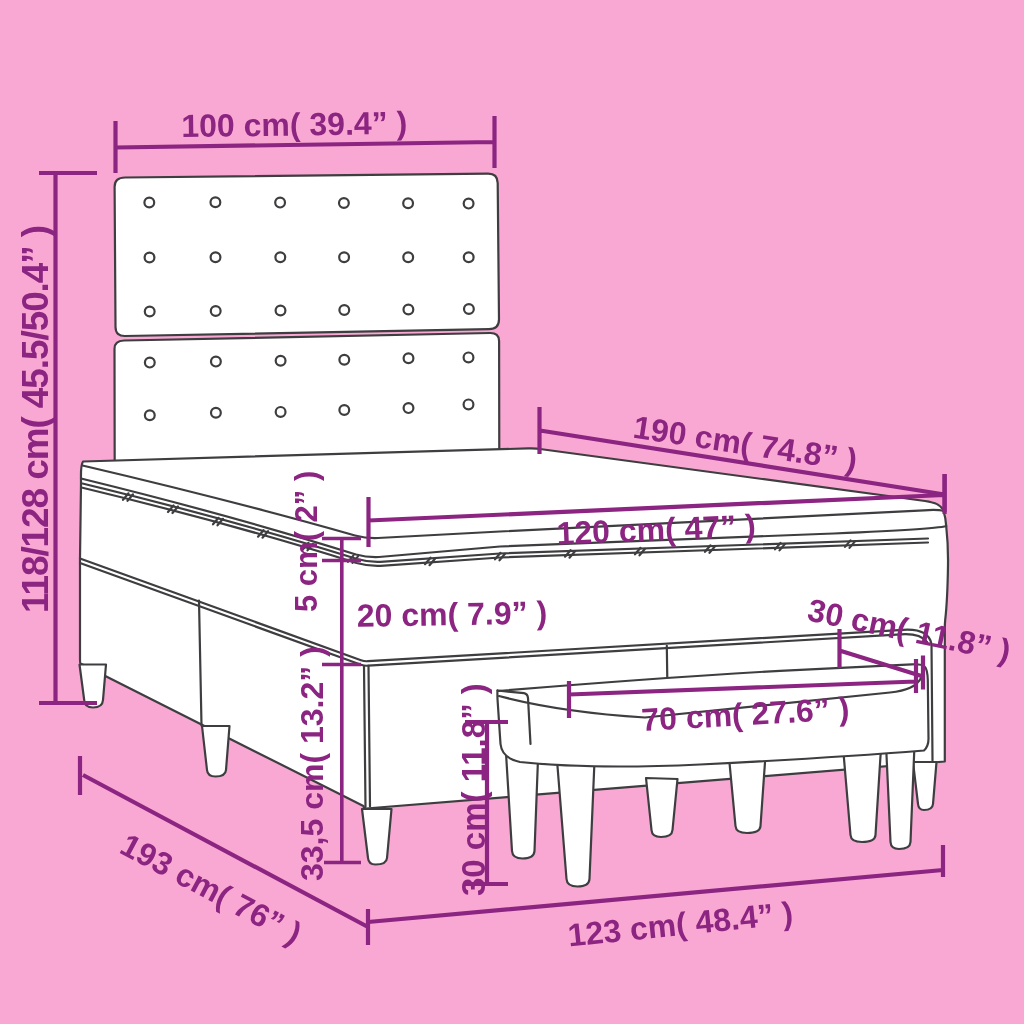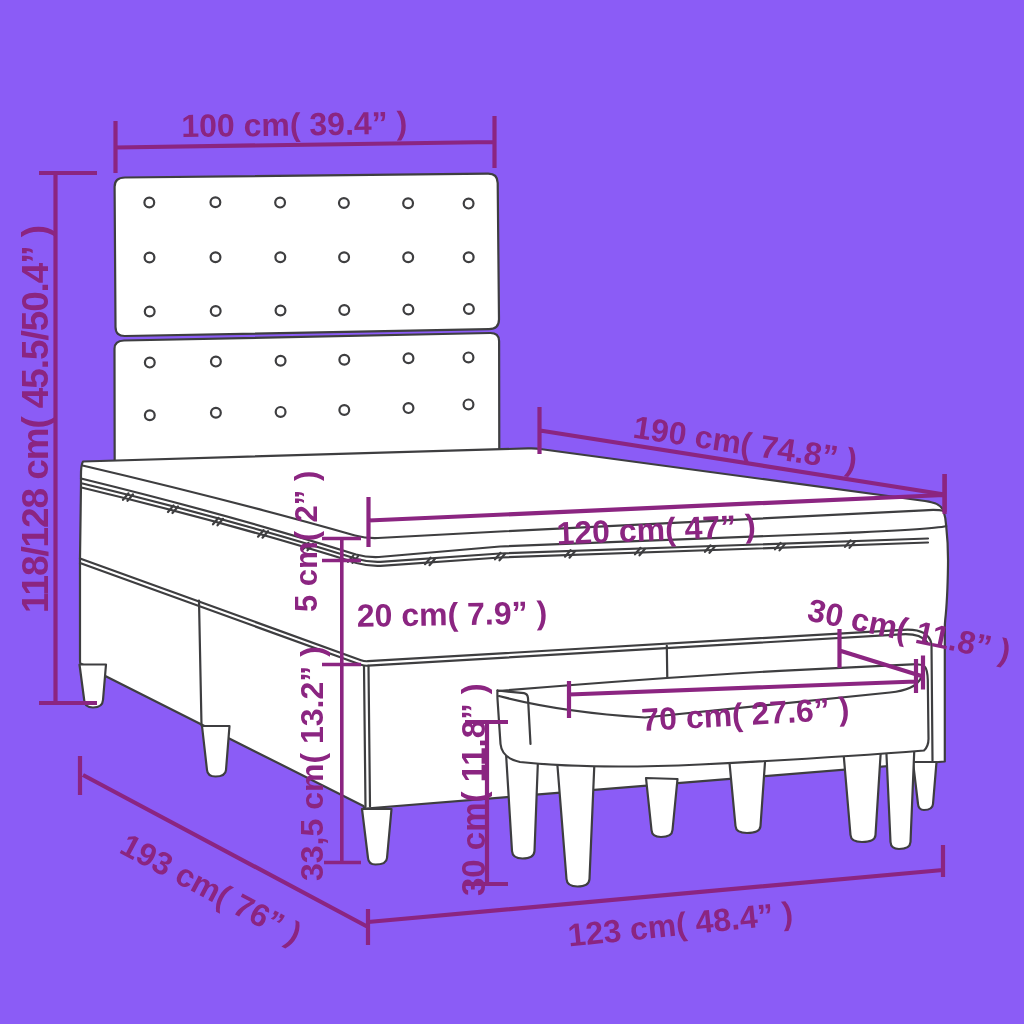--- a/index.html
+++ b/index.html
@@ -1,16 +1,16 @@
 <!DOCTYPE html>
 <html><head>
 <meta charset="utf-8">
 <style>
   html,body{margin:0;padding:0;background:#ffffff;}
-  #stage{width:1024px;height:1024px;position:relative;background:#8b5cf6;overflow:hidden;}
+  #stage{width:1024px;height:1024px;position:relative;background:#f9a8d4;overflow:hidden;}
   svg{position:absolute;left:0;top:0;}
   .ln{fill:none;stroke:#3e3e40;stroke-width:2.2;stroke-linecap:round;stroke-linejoin:round;}
   .fw{fill:#ffffff;stroke:#3e3e40;stroke-width:2.2;stroke-linecap:round;stroke-linejoin:round;}
   .dim{fill:none;stroke:#8b2581;stroke-width:4.2;stroke-linecap:butt;}
   .txt{font-family:"Liberation Sans",sans-serif;font-weight:bold;font-size:32px;fill:#8b2581;}
   .txtL{font-family:"Liberation Sans",sans-serif;font-weight:bold;font-size:32px;fill:#8b2581;}
 </style>
 </head>
 <body>
 <div id="stage">

